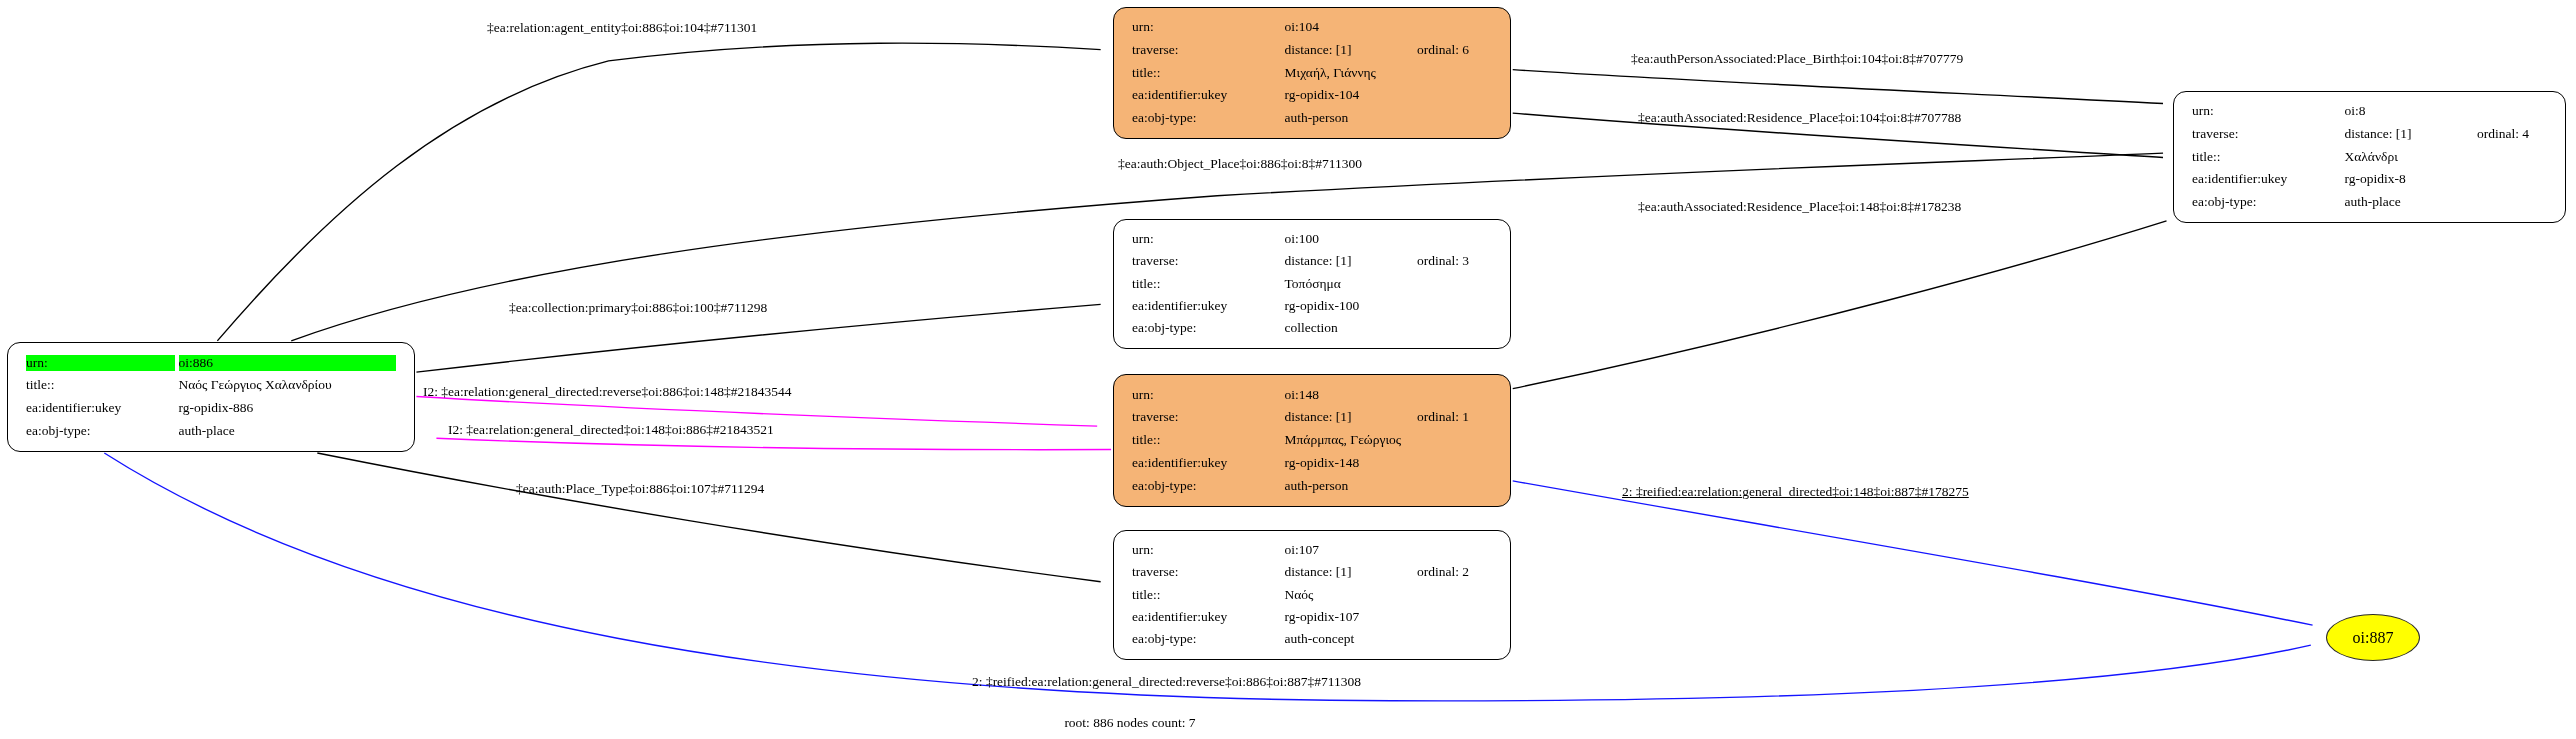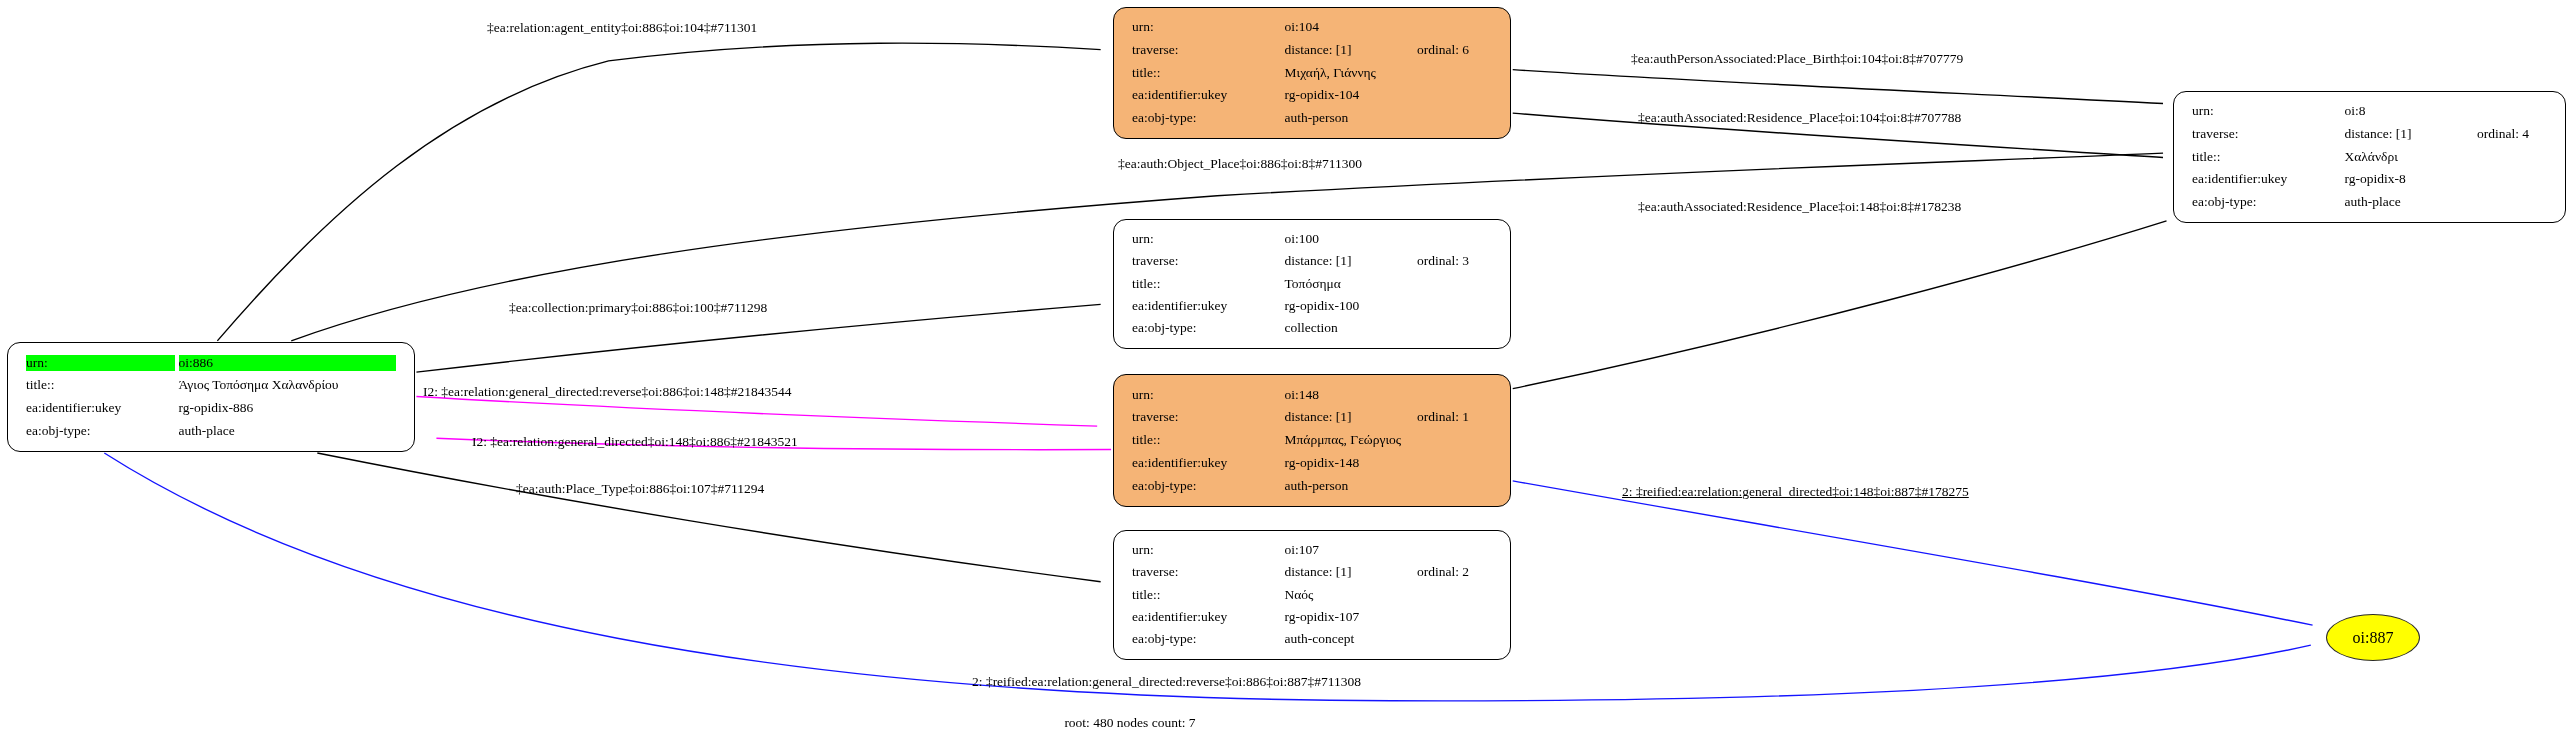--- a/index.html
+++ b/index.html
@@ -36,21 +36,21 @@
   #n148{left:1113px;top:374px;width:398px;height:133px;}
   #n107{left:1113px;top:530px;width:398px;height:130px;}
   
   #l-agent{left:487px;top:20px;}
   #l-birth{left:1631px;top:51px;}
   #l-res104{left:1638px;top:110px;}
   #l-objpl{left:1118px;top:156px;}
   #l-res148{left:1638px;top:199px;}
   #l-coll{left:509px;top:300px;}
   #l-gdr{left:423px;top:384px;}
-  #l-gd{left:448px;top:434px;margin-left:24px;}
+  #l-gd{left:448px;top:422px;}
   #l-ptype{left:516px;top:481px;}
   #l-reif1{left:1622px;top:484px;text-decoration:underline;}
   #l-reif2{left:972px;top:674px;}
 </style>
 </head>
 <body>
 
 <div id="canvas">
 
   <svg id="edge-layer" viewBox="0 0 2963 851" xmlns="http://www.w3.org/2000/svg">
@@ -90,21 +90,21 @@
   <div class="elabel" id="l-reif1">2: ‡reified:ea:relation:general_directed‡oi:148‡oi:887‡#178275</div>
   <div class="elabel" id="l-reif2">2: ‡reified:ea:relation:general_directed:reverse‡oi:886‡oi:887‡#711308</div>
 
   <div class="node" id="n886">
     <div class="row">
       <span class="k hl">urn:</span>
       <span class="v hl">oi:886</span>
     </div>
     <div class="row">
       <span class="k">title::</span>
-      <span class="v">Άγιος Τοπόσημα Χαλανδρίου</span>
+      <span class="v">Ναός Γεώργιος Χαλανδρίου</span>
     </div>
     <div class="row">
       <span class="k">ea:identifier:ukey</span>
       <span class="v">rg-opidix-886</span>
     </div>
     <div class="row">
       <span class="k">ea:obj-type:</span>
       <span class="v">auth-place</span>
     </div>
   </div>
@@ -226,16 +226,16 @@
     <div class="row">
       <span class="k">ea:obj-type:</span>
       <span class="v">auth-concept</span>
     </div>
   </div>
 
   <div class="ellipse">
     <span>oi:887</span>
   </div>
 
-  <div class="gfooter">root: 480 nodes count: 7</div>
+  <div class="gfooter">root: 886 nodes count: 7</div>
 
 </div>
 
 
 </body></html>

